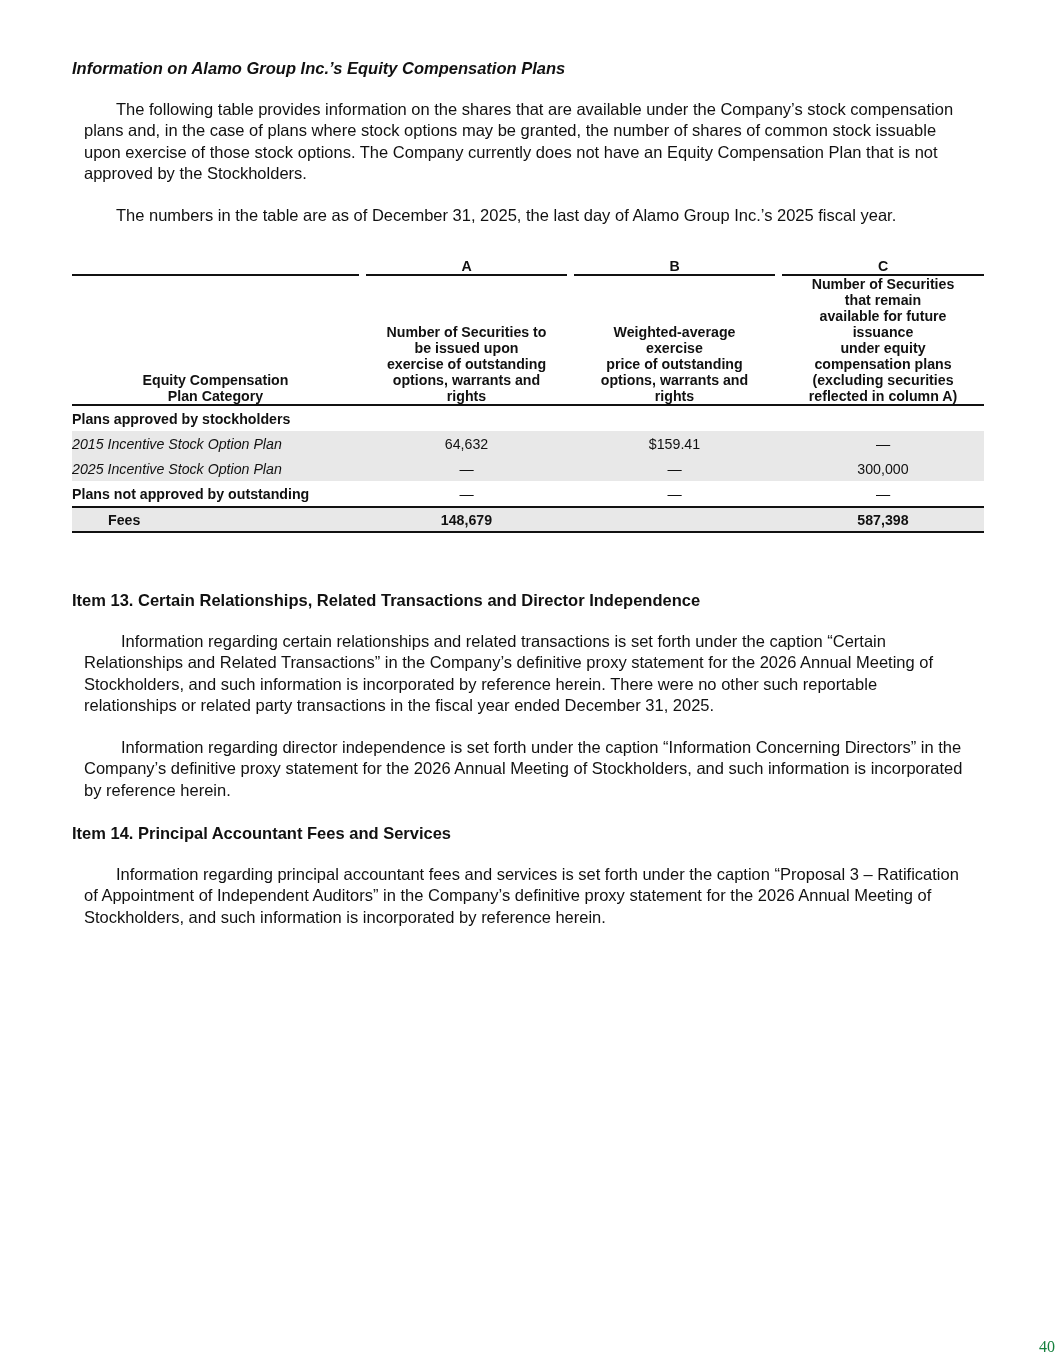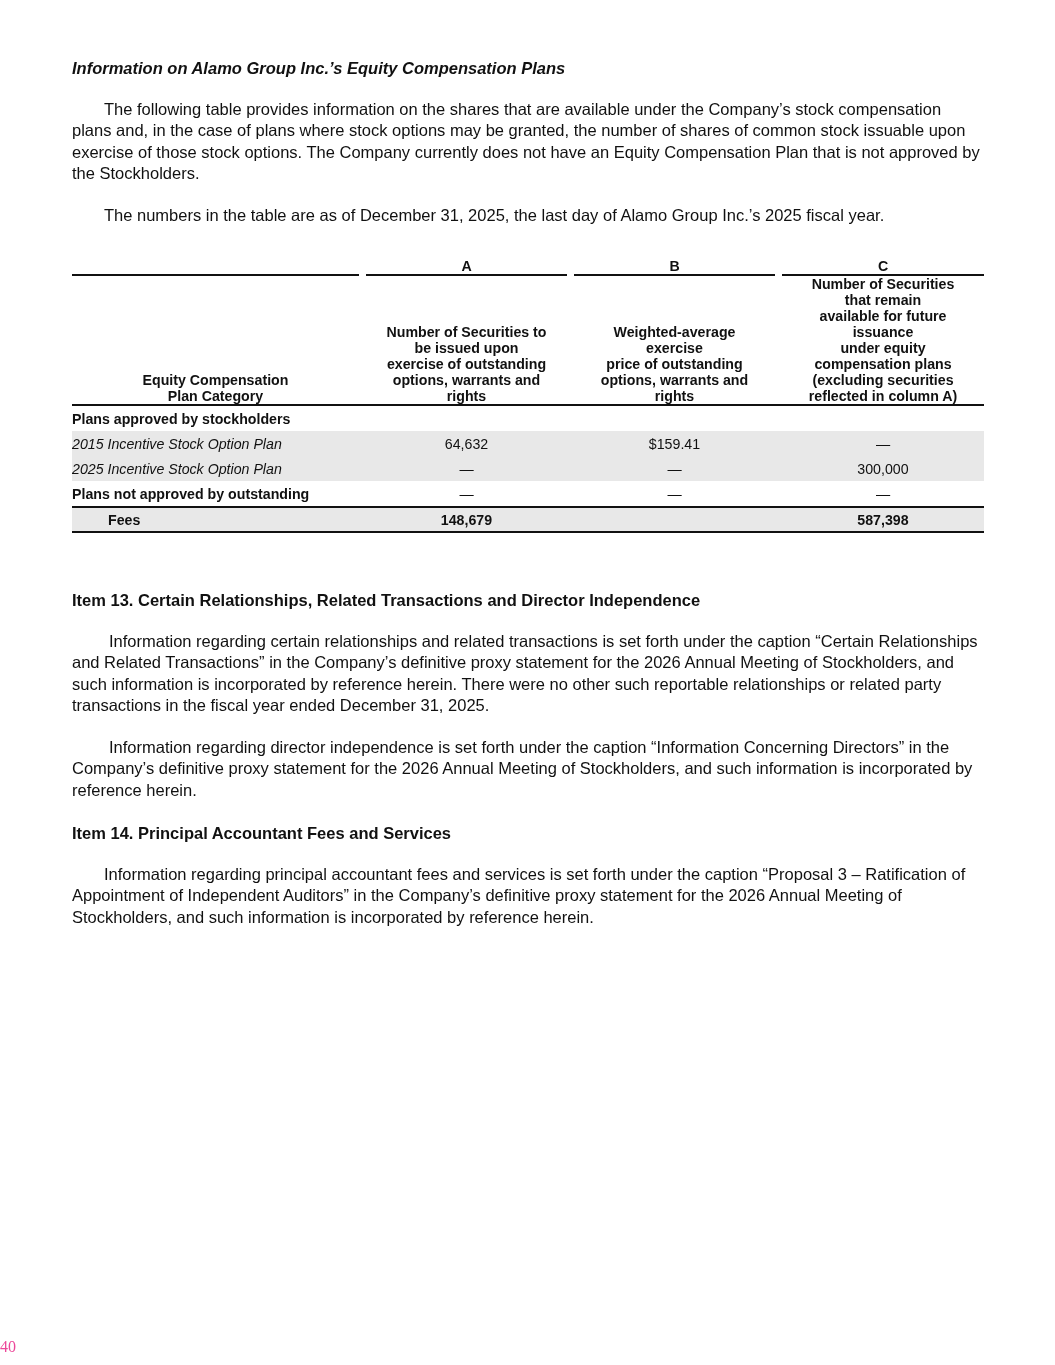--- a/index.html
+++ b/index.html
@@ -6,21 +6,21 @@
     body {
       width: 1055px; height: 1365px; position: relative; overflow: hidden;
       font-family: "Liberation Sans", sans-serif; color: #111111;
     }
     .page { position: absolute; left: 72px; top: 0; width: 912px; }
     .sec-title {
       font-size: 16.5px; font-weight: bold; margin: 0; line-height: 20px;
     }
     .sec-title.italic { font-style: italic; }
     p.body {
-      font-size: 16.5px; line-height: 21.3px; margin: 0; text-align: left;
+      font-size: 16.5px; line-height: 21.3px; margin: 12px; text-align: left;
     }
     .indent-a { text-indent: 32px; }
     .indent-b { text-indent: 37px; }
 
     
     table.eq { border-collapse: separate; border-spacing: 0; width: 912px; font-size: 14.2px; }
     table.eq td, table.eq th { padding: 0; }
     .col-letters th { font-weight: bold; text-align: center; height: 20px; vertical-align: bottom; padding-bottom: 1px; font-size: 14.2px; }
     .rule-top { border-bottom: 2px solid #111; }
     .gap { width: 7px; }
@@ -33,22 +33,22 @@
     td.label { padding-left: 6px; }
     td.num { text-align: center; }
     tr.shade td { background: #e8e8e8; }
     tr.group td.label { font-weight: bold; }
     tr.plan td.label { font-style: italic; }
     tr.bold td.label { font-weight: bold; }
     tr.total td { font-weight: bold; background: #e8e8e8; border-top: 2px solid #111; border-bottom: 2px solid #111; height: 23px; }
     tr.total td.label { padding-left: 36px; }
 
     .page-num {
-      position: absolute; top: 1338px; left: 0; width: 1055px; text-align: left;
-      font-family: "Liberation Serif", serif; font-size: 16px; color: #ec4899;
+      position: absolute; top: 1338px; left: 0; width: 1055px; text-align: right;
+      font-family: "Liberation Serif", serif; font-size: 16px; color: #15803d;
     }
   </style>
 </head>
 <body>
 
 <div class="page">
 
   <div style="position:absolute; top:58px; left:0; width:912px;">
     <h3 class="sec-title italic">Information on Alamo Group Inc.’s Equity Compensation Plans</h3>
     <p class="body indent-a" style="margin-top:21px;">The following table provides information on the shares that are available under the Company’s stock compensation plans and, in the case of plans where stock options may be granted, the number of shares of common stock issuable upon exercise of those stock options. The Company currently does not have an Equity Compensation Plan that is not approved by the Stockholders.</p>

